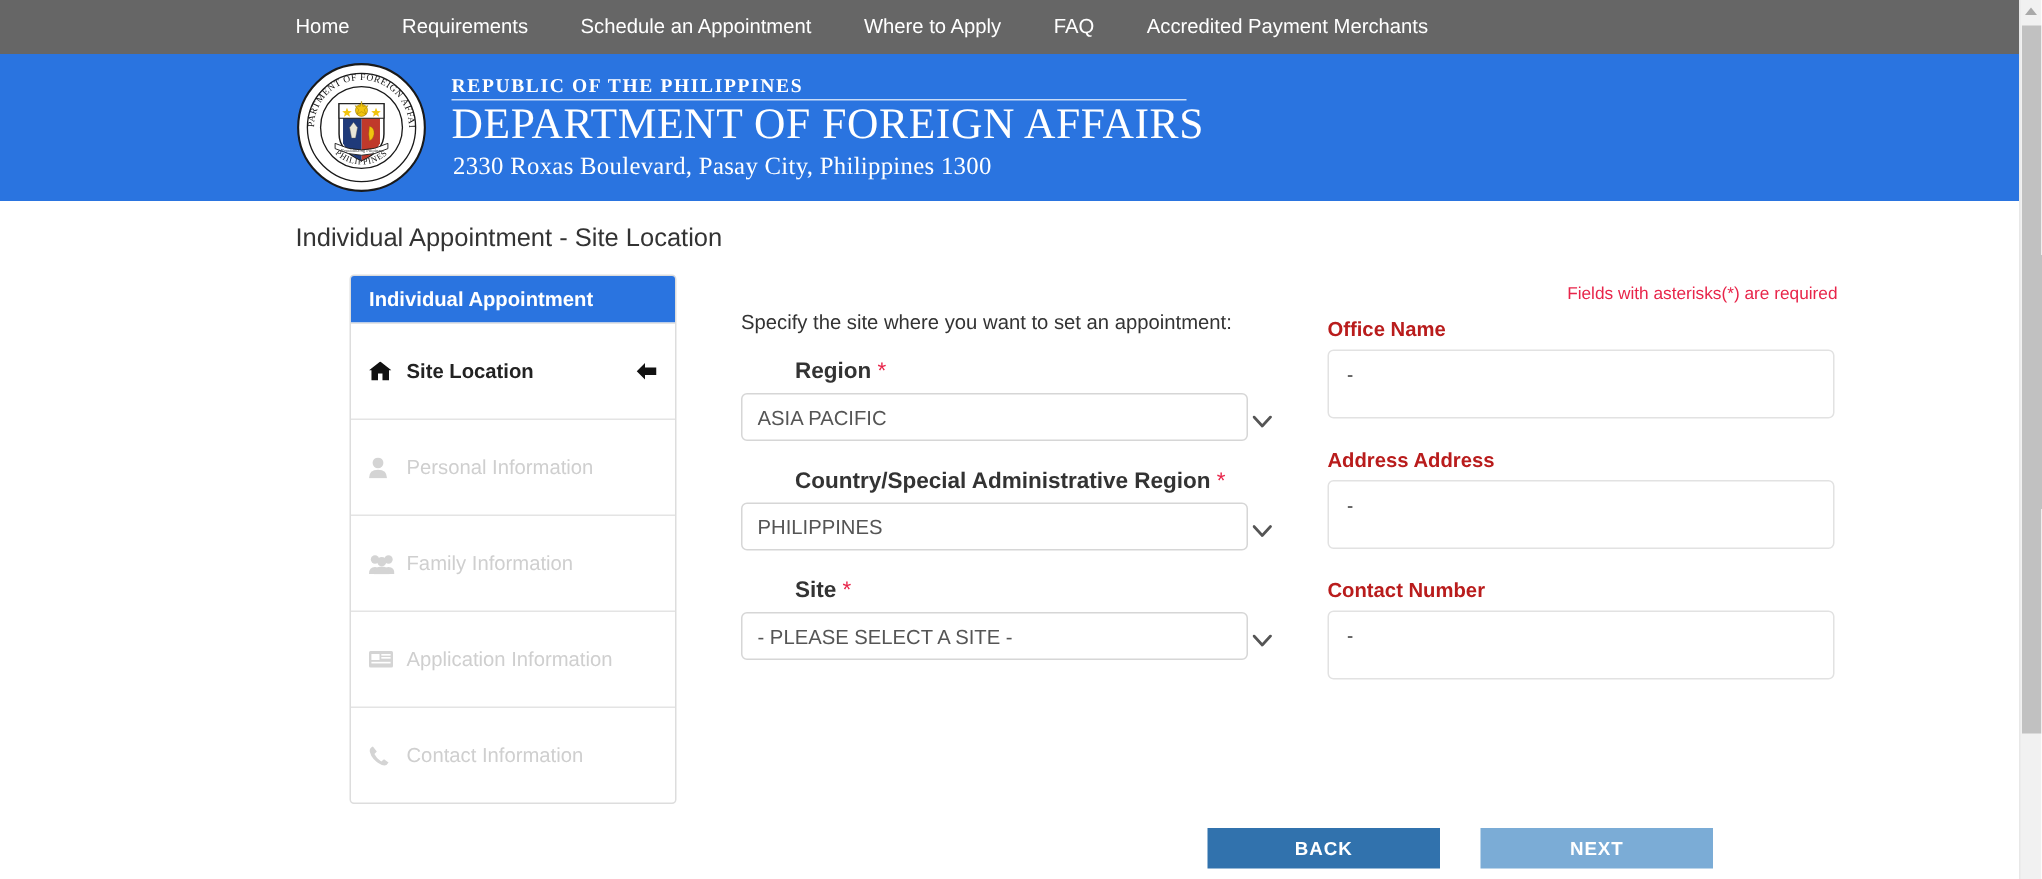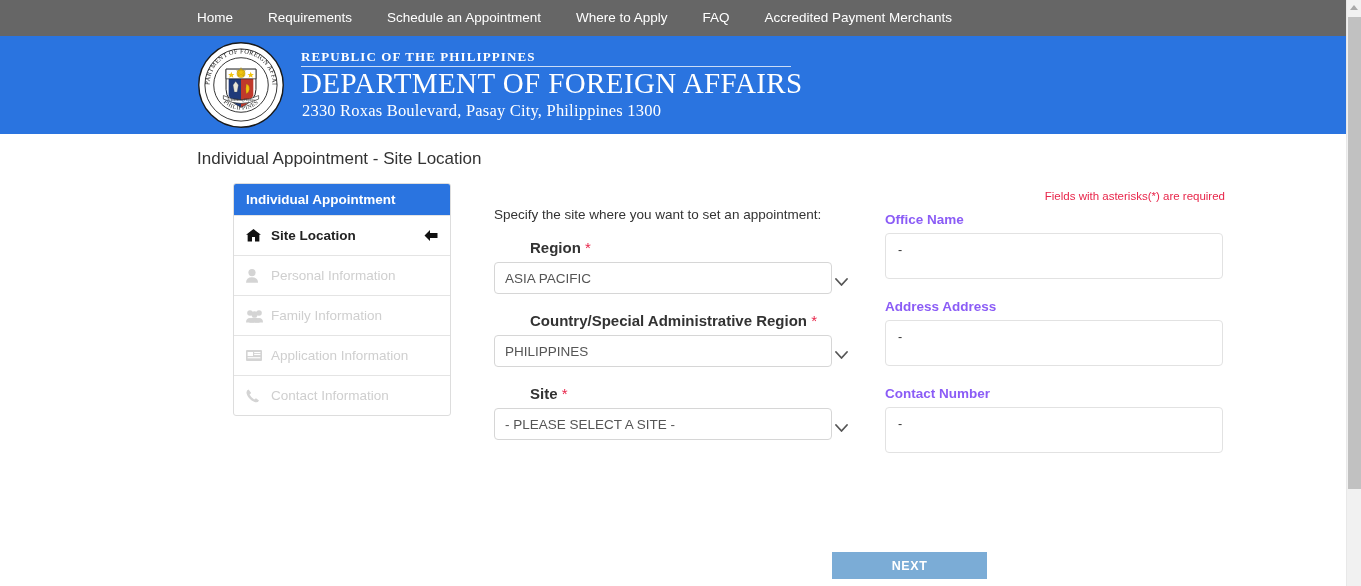--- a/index.html
+++ b/index.html
@@ -117,21 +117,21 @@
     background: #2a74e0;
     color: #ffffff;
     font-weight: bold;
     font-size: 13.5px;
     padding: 8px 12px;
     box-sizing: border-box;
   }
   .wizard-item {
     display: flex;
     align-items: center;
-    padding: 12px 12px;
+    padding: 24px 12px;
     border-top: 1px solid #e4e4e4;
     font-size: 13.5px;
     box-sizing: border-box;
     min-height: 37px;
   }
   .wizard-item .wi-icon {
     width: 19px;
     flex: 0 0 19px;
     display: inline-flex;
     align-items: center;
@@ -204,21 +204,21 @@
   }
   .required-note {
     text-align: right;
     color: #e8254a;
     font-size: 11.5px;
     margin: 7px 0 10px 0;
   }
   .info-label {
     font-size: 13.5px;
     font-weight: bold;
-    color: #8b5cf6;
+    color: #b91c1c;
     margin-bottom: 6px;
   }
   .info-box {
     width: 338px;
     height: 46px;
     border: 1px solid #e2e2e2;
     border-radius: 4px;
     background: #ffffff;
     font-size: 12.5px;
     color: #333333;
@@ -462,20 +462,21 @@
         <div class="info-box">-</div>
 
         <div class="info-label">Contact Number</div>
         <div class="info-box">-</div>
       </div>
 
     </div>
   </div>
 
   <div class="btn-row">
+    <button class="btn btn-back">BACK</button>
     <button class="btn btn-next">NEXT</button>
   </div>
 
 </div>
 
 <div class="scrollbar">
   <div class="sb-arrow-up"></div>
   <div class="sb-thumb"></div>
 </div>
 

